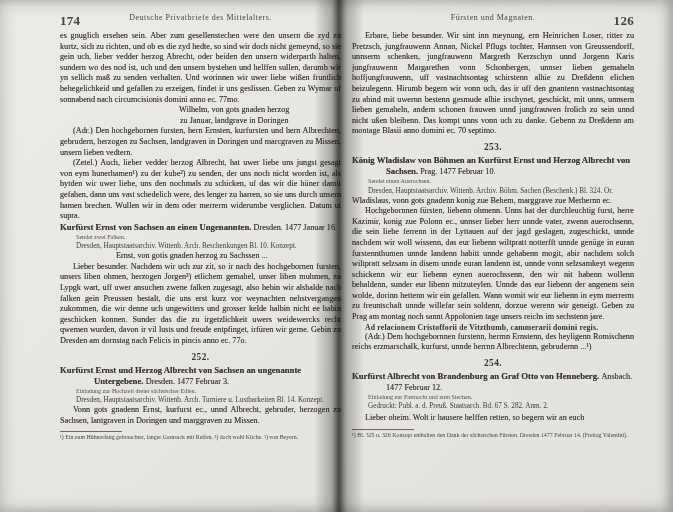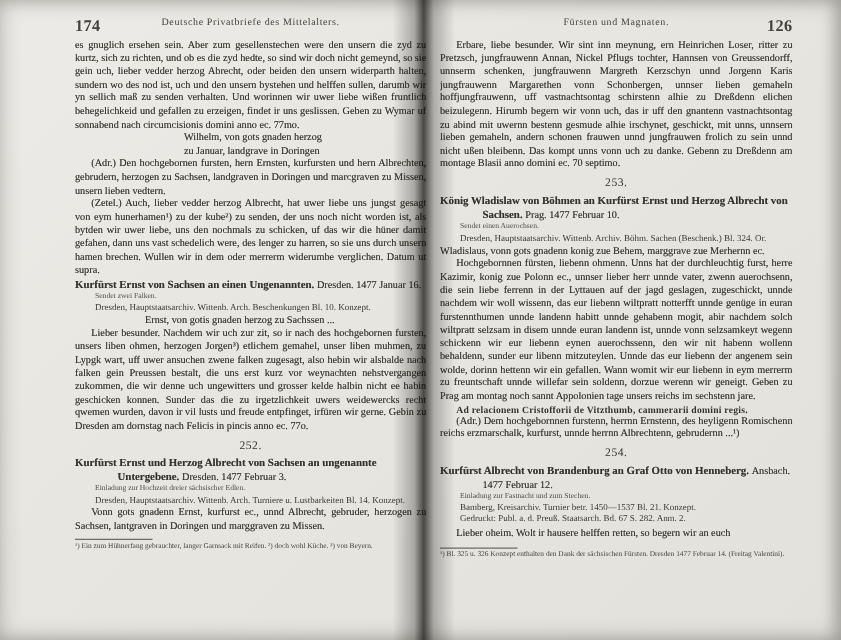--- a/index.html
+++ b/index.html
@@ -19,22 +19,22 @@
   .page-right{left:352px;width:282px;}
   .runhead{position:relative;text-align:center;font-size:8px;letter-spacing:.5px;color:#45433f;margin-bottom:7px;height:11px;}
   .pn{position:absolute;top:0;font-size:13px;font-weight:700;letter-spacing:.3px;}
   .pn-l{left:0;} .pn-r{right:0;}
   p{margin:0;}
   .body-text{
     font-size:8.2px;line-height:10.6px;text-align:justify;
     text-shadow:0 0 .5px rgba(70,66,60,.6);
   }
   .indent{text-indent:13px;}
-  .sig{width:62%;margin-left:31%;}
-  .secnum{text-align:center;font-weight:400;font-size:9.3px;margin:5px 0 3px 0;letter-spacing:.4px;}
+  .sig{width:62%;margin-left:31%;text-align:center;}
+  .secnum{text-align:center;font-weight:700;font-size:9.3px;margin:5px 0 3px 0;letter-spacing:.4px;}
   .sec-title{font-weight:700;font-size:8.7px;line-height:11px;padding-left:34px;text-indent:-34px;text-align:left;text-shadow:0 0 .5px rgba(60,56,50,.55);}
   .sec-title .plain{font-weight:400;font-size:8.2px;}
   .regest{font-size:6.1px;line-height:7.6px;margin:1px 0 1px 16px;color:#504e49;}
   .source{font-size:7.2px;line-height:9px;margin-left:16px;color:#3d3b36;}
   .salut{margin-left:56px;}
   .latin{font-weight:700;font-size:7.7px;margin-left:13px;letter-spacing:.2px;}
   .fnrule{width:62px;border-top:1px solid #6e6b66;margin:5px 0 2px 0;height:0;}
   .footnote{font-size:5.9px;line-height:7.4px;color:#47453f;text-align:justify;}
   .sp{height:2px;}
 </style>
@@ -93,21 +93,20 @@
       <p class="body-text">Wladislaus, vonn gots gnadenn konig zue Behem, marggrave zue Merhernn ec.</p>
       <p class="body-text indent">Hochgebornnen fürsten, liebenn ohmenn. Unns hat der durchleuchtig furst, herre Kazimir, konig zue Polonn ec., unnser lieber herr unnde vater, zwenn auerochsenn, die sein liebe ferrenn in der Lyttauen auf der jagd geslagen, zugeschickt, unnde nachdem wir woll wissenn, das eur liebenn wiltpratt notterfft unnde genüge in euran furstennthumen unnde landenn habitt unnde gehabenn mogit, abir nachdem solch wiltpratt selzsam in disem unnde euran landenn ist, unnde vonn selzsamkeyt wegenn schickenn wir eur liebenn eynen auerochssenn, den wir nit habenn wollenn behaldenn, sunder eur libenn mitzuteylen. Unnde das eur liebenn der angenem sein wolde, dorinn hettenn wir ein gefallen. Wann womit wir eur liebenn in eym merrerm zu freuntschaft unnde willefar sein soldenn, dorzue werenn wir geneigt. Geben zu Prag am montag noch sannt Appolonien tage unsers reichs im sechstenn jare.</p>
       <p class="latin">Ad relacionem Cristofforii de Vitzthumb, cammerarii domini regis.</p>
       <p class="body-text indent">(Adr.) Dem hochgebornnen furstenn, herrnn Ernstenn, des heyligenn Romischenn reichs erzmarschalk, kurfurst, unnde herrnn Albrechtenn, gebrudernn ...¹)</p>
     </div>
 
     <div>
       <p class="secnum">254.</p>
       <p class="sec-title"><span>Kurfürst Albrecht von Brandenburg an Graf Otto von Henneberg.</span> <span class="plain">Ansbach. 1477 Februar 12.</span></p>
       <p class="regest">Einladung zur Fastnacht und zum Stechen.</p>
-      <p class="source">Bamberg, Kreisarchiv. Turnier betr. 1450—1537 Bl. 21. Konzept.</p>
       <p class="source">Gedruckt: Publ. a. d. Preuß. Staatsarch. Bd. 67 S. 282. Anm. 2.</p>
       <div class="sp"></div>
       <p class="body-text indent">Lieber oheim. Wolt ir hausere helffen retten, so begern wir an euch</p>
     </div>
 
     <div class="fnrule"></div>
     <p class="footnote">¹) Bl. 325 u. 326 Konzept enthalten den Dank der sächsischen Fürsten. Dresden 1477 Februar 14. (Freitag Valentini).</p>
   </div>
 
   <div class="gutter"></div>

